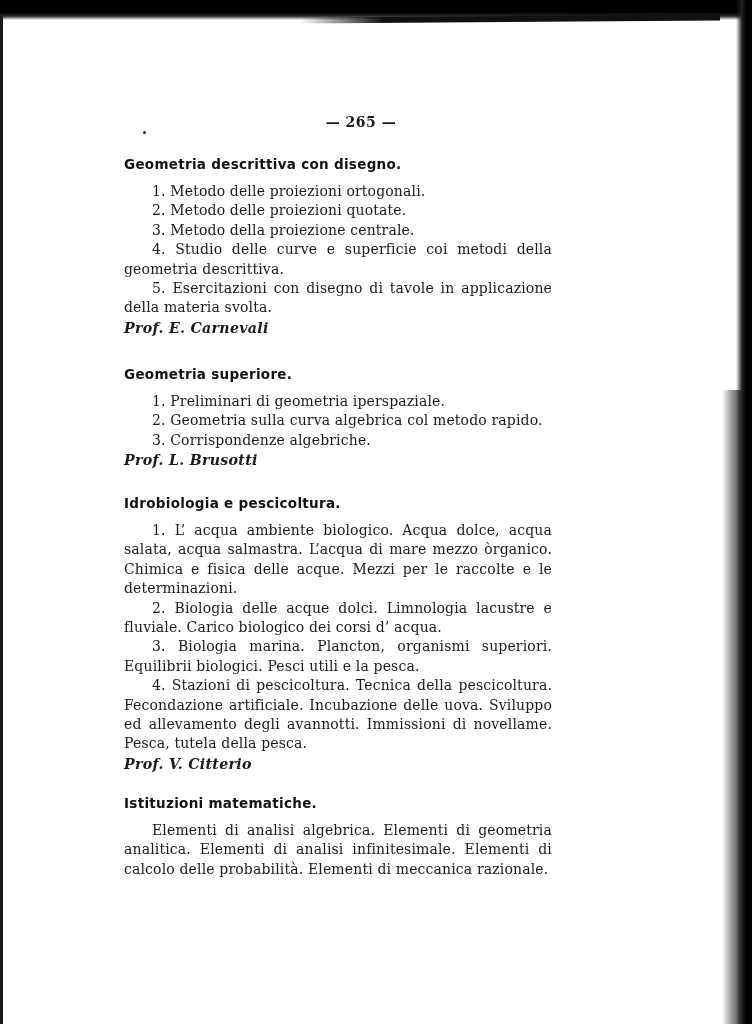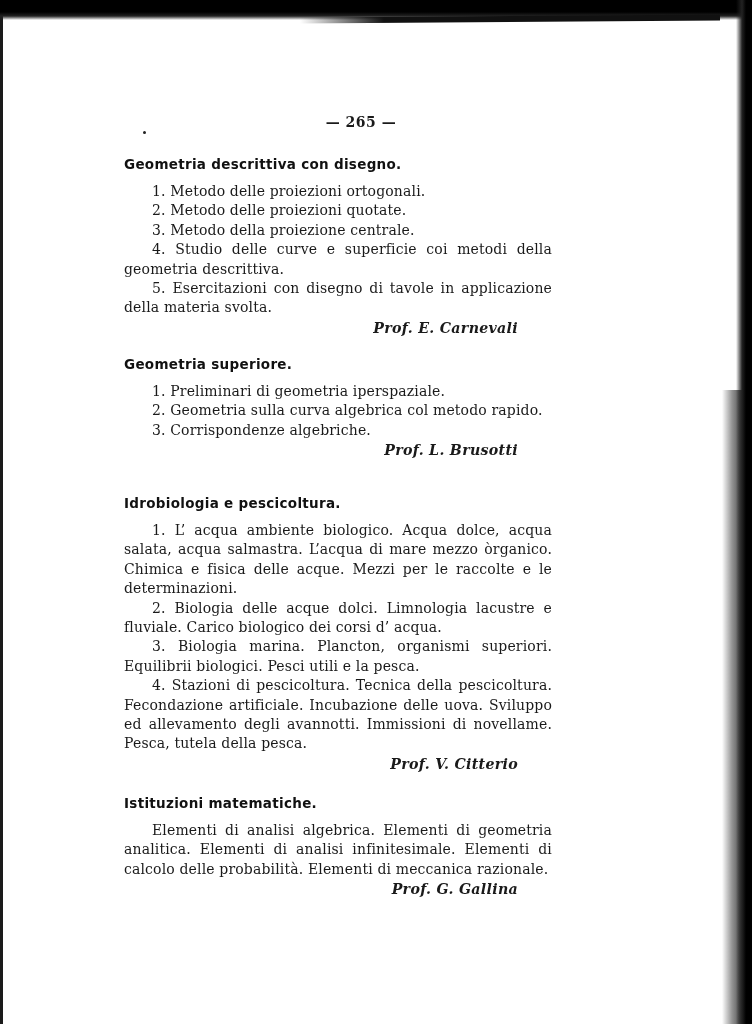--- a/index.html
+++ b/index.html
@@ -73,21 +73,21 @@
       text-align: justify;
       text-indent: 28px;
       margin: 0;
       letter-spacing: 0.15px;
     }
     .para.list { text-align: left; }
     .prof {
       font-style: italic;
       font-weight: bold;
       font-size: 14.2px;
-      text-align: right;
+      text-align: left;
       padding-right: 34px;
       margin-top: 2px;
       letter-spacing: 0.3px;
     }
     .speck {
       position: absolute;
       width: 3px; height: 3px;
       border-radius: 50%;
       background: #222;
     }
@@ -106,34 +106,33 @@
 <div class="section" style="top:156px;">
   <h2 class="heading">Geometria descrittiva con disegno.</h2>
   <p class="para list">1. Metodo delle proiezioni ortogonali.</p>
   <p class="para list">2. Metodo delle proiezioni quotate.</p>
   <p class="para list">3. Metodo della proiezione centrale.</p>
   <p class="para">4. Studio delle curve e superficie coi metodi della geometria descrittiva.</p>
   <p class="para">5. Esercitazioni con disegno di tavole in applicazione della materia svolta.</p>
   <div class="prof">Prof. E. Carnevali</div>
 </div>
 
-<div class="section" style="top:356px;">
+<div class="section" style="top:366px;">
   <h2 class="heading">Geometria superiore.</h2>
   <p class="para list">1. Preliminari di geometria iperspaziale.</p>
   <p class="para list">2. Geometria sulla curva algebrica col metodo rapido.</p>
   <p class="para list">3. Corrispondenze algebriche.</p>
   <div class="prof">Prof. L. Brusotti</div>
 </div>
 
 <div class="section" style="top:495px;">
   <h2 class="heading">Idrobiologia e pescicoltura.</h2>
   <p class="para">1. L’ acqua ambiente biologico. Acqua dolce, acqua salata, acqua salmastra. L’acqua di mare mezzo òrganico. Chimica e fisica delle acque. Mezzi per le raccolte e le determinazioni.</p>
   <p class="para">2. Biologia delle acque dolci. Limnologia lacustre e fluviale. Carico biologico dei corsi d’ acqua.</p>
   <p class="para">3. Biologia marina. Plancton, organismi superiori. Equilibrii biologici. Pesci utili e la pesca.</p>
   <p class="para">4. Stazioni di pescicoltura. Tecnica della pescicoltura. Fecondazione artificiale. Incubazione delle uova. Sviluppo ed allevamento degli avannotti. Immissioni di novellame. Pesca, tutela della pesca.</p>
   <div class="prof">Prof. V. Citterio</div>
 </div>
 
 <div class="section" style="top:795px;">
   <h2 class="heading">Istituzioni matematiche.</h2>
   <p class="para">Elementi di analisi algebrica. Elementi di geometria analitica. Elementi di analisi infinitesimale. Elementi di calcolo delle probabilità. Elementi di meccanica razionale.</p>
-  <div class="prof">Prof. G. Gallina</div>
 </div>
 
 </body></html>

